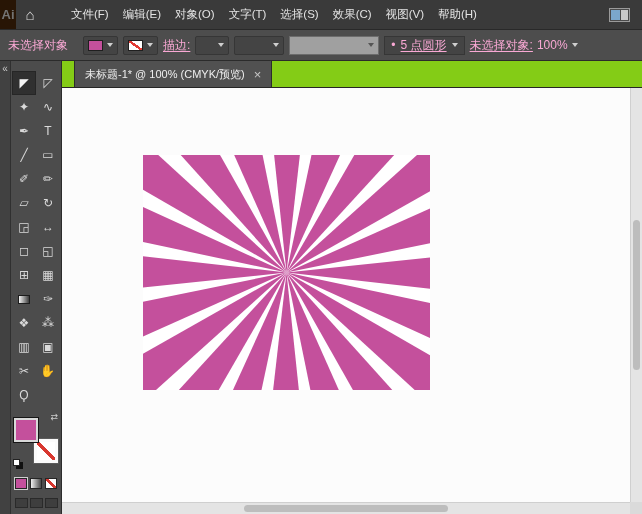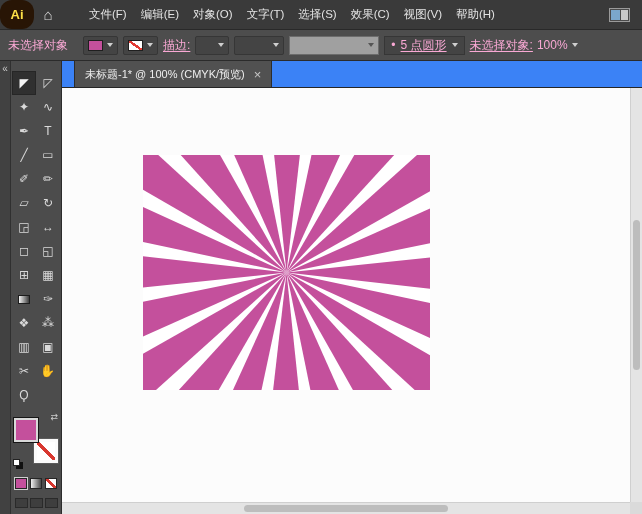--- a/index.html
+++ b/index.html
@@ -6,22 +6,22 @@
   body { background:#1e1e1e; }
   .app {
     position: relative; width: 642px; height: 514px; overflow: hidden;
     background:#4c4c4c; font-family:"Liberation Sans","DejaVu Sans",sans-serif;
     user-select:none;
   }
 
   
   .menubar { position:absolute; left:0; top:0; width:100%; height:30px;
     background:#3a3a3a; border-bottom:1px solid #292929; display:flex; align-items:center; }
-  .logo { width:34px; height:100%; background:#281505; color:#fde047;
-    font-weight:700; font-size:13px; display:flex; align-items:center; justify-content:center;border-radius:12px; }
+  .logo { width:16px; height:100%; background:#281505; color:#737373;
+    font-weight:700; font-size:13px; display:flex; align-items:center; justify-content:center; }
   .home-btn { width:28px; height:100%; display:flex; align-items:center; justify-content:center;
     color:#dcdcdc; font-size:15px; }
   .menu-items { display:flex; height:100%; margin-left:20px; }
   .menu-item { padding:0 7px; line-height:29px; font-size:11.5px; color:#e3e3e3; cursor:default; }
   .ws-switcher { margin-left:auto; margin-right:12px; width:21px; height:14px;
     border:1px solid #9a9a9a; display:flex; gap:1px; padding:1px; background:#4a4a4a; }
   .ws-a { flex:1.4; background:#7ba7cb; }
   .ws-b { flex:1; background:#c9c9c9; }
 
   
@@ -74,21 +74,21 @@
   .mini-row { display:flex; gap:3px; margin-top:13px; }
   .mini-btn { width:12px; height:11px; border:1px solid #262626; }
   .mini-color { background:var(--accent-pink,#c4509c); box-shadow:0 0 0 1px #d0d0d0; }
   .mini-grad { background:linear-gradient(90deg,#f0f0f0,#4a4a4a); }
   .mini-none { background:linear-gradient(to top right,#fff 40%,#d8372f 40%,#d8372f 60%,#fff 60%); }
   .mode-row { display:flex; gap:2px; margin-top:9px; }
   .mode-btn { width:13px; height:10px; background:#3e3e3e; border:1px solid #2a2a2a; }
 
   
   .tabbar { position:absolute; left:62px; top:61px; right:0; height:27px;
-    background:#3b82f6; border-bottom:1px solid #262626; display:flex; align-items:stretch; }
+    background:#84cc16; border-bottom:1px solid #262626; display:flex; align-items:stretch; }
   .tab { margin-left:12px; display:flex; align-items:center; gap:9px; padding:0 10px;
     background:#515151; border-left:1px solid #2c2c2c; border-right:1px solid #2c2c2c;
     font-size:11px; color:#eee; white-space:nowrap; }
   .tab-close { font-size:13px; color:#c6c6c6; line-height:1; }
 
   
   .canvas { position:absolute; left:62px; top:88px; right:12px; bottom:12px;
     background:#fcfcfc; overflow:hidden; }
   #starburst { position:absolute; display:block; }
   .vscroll { position:absolute; right:0; top:88px; bottom:12px; width:12px;

